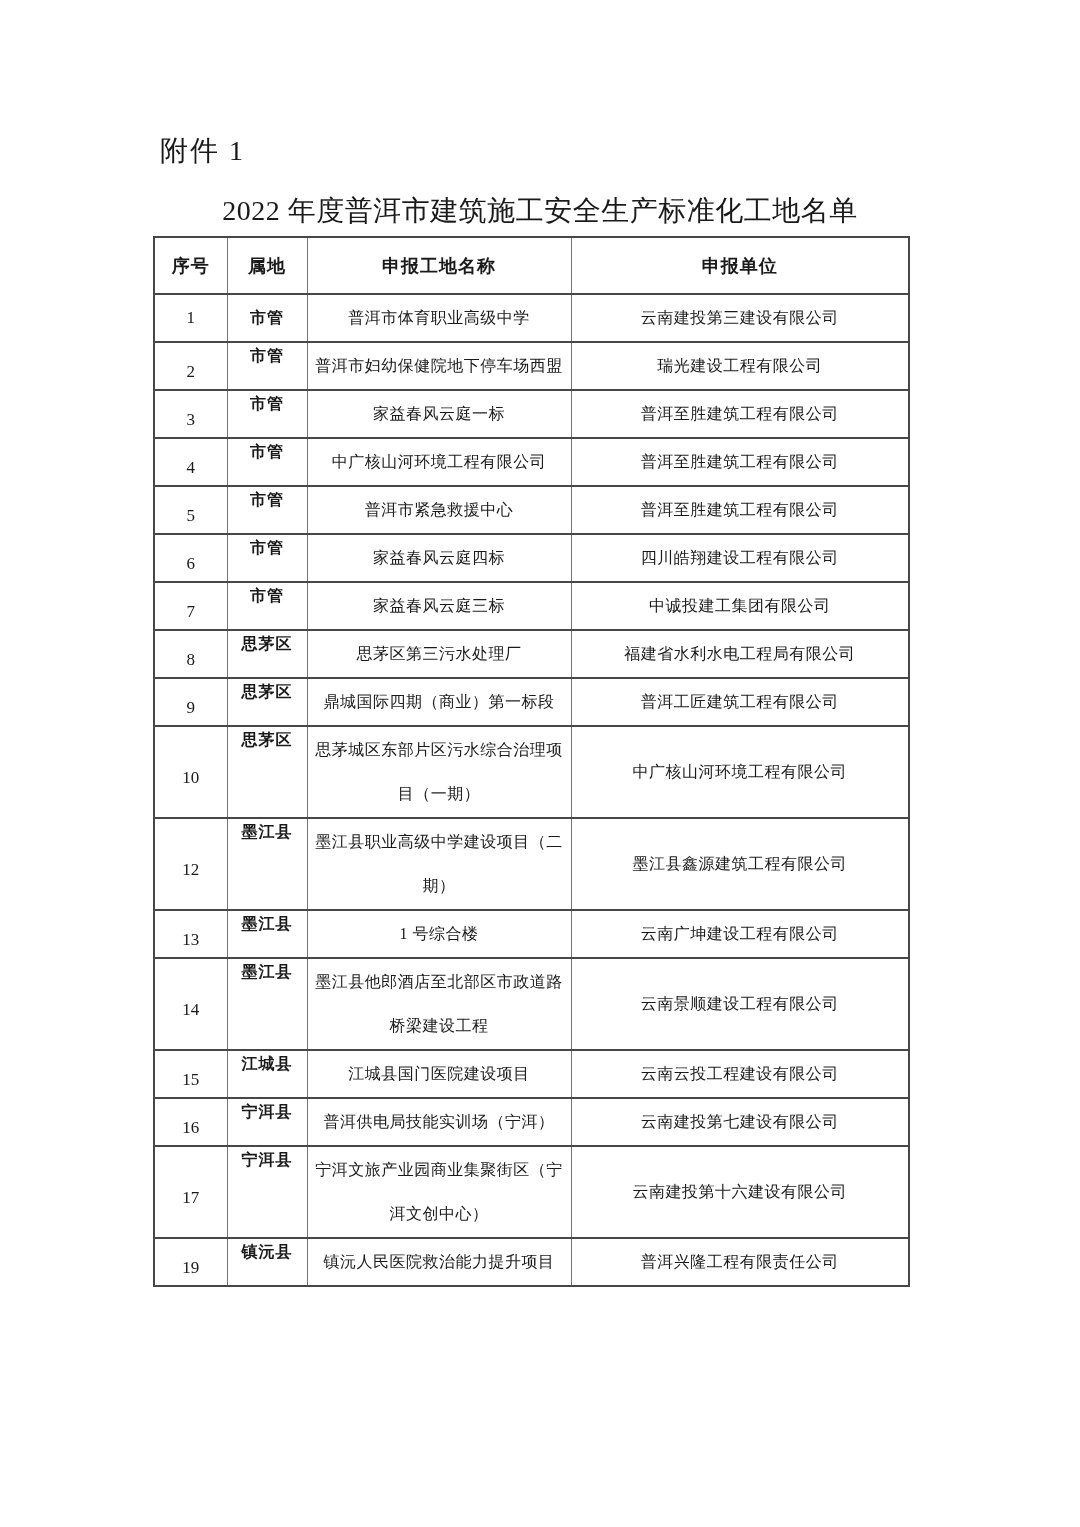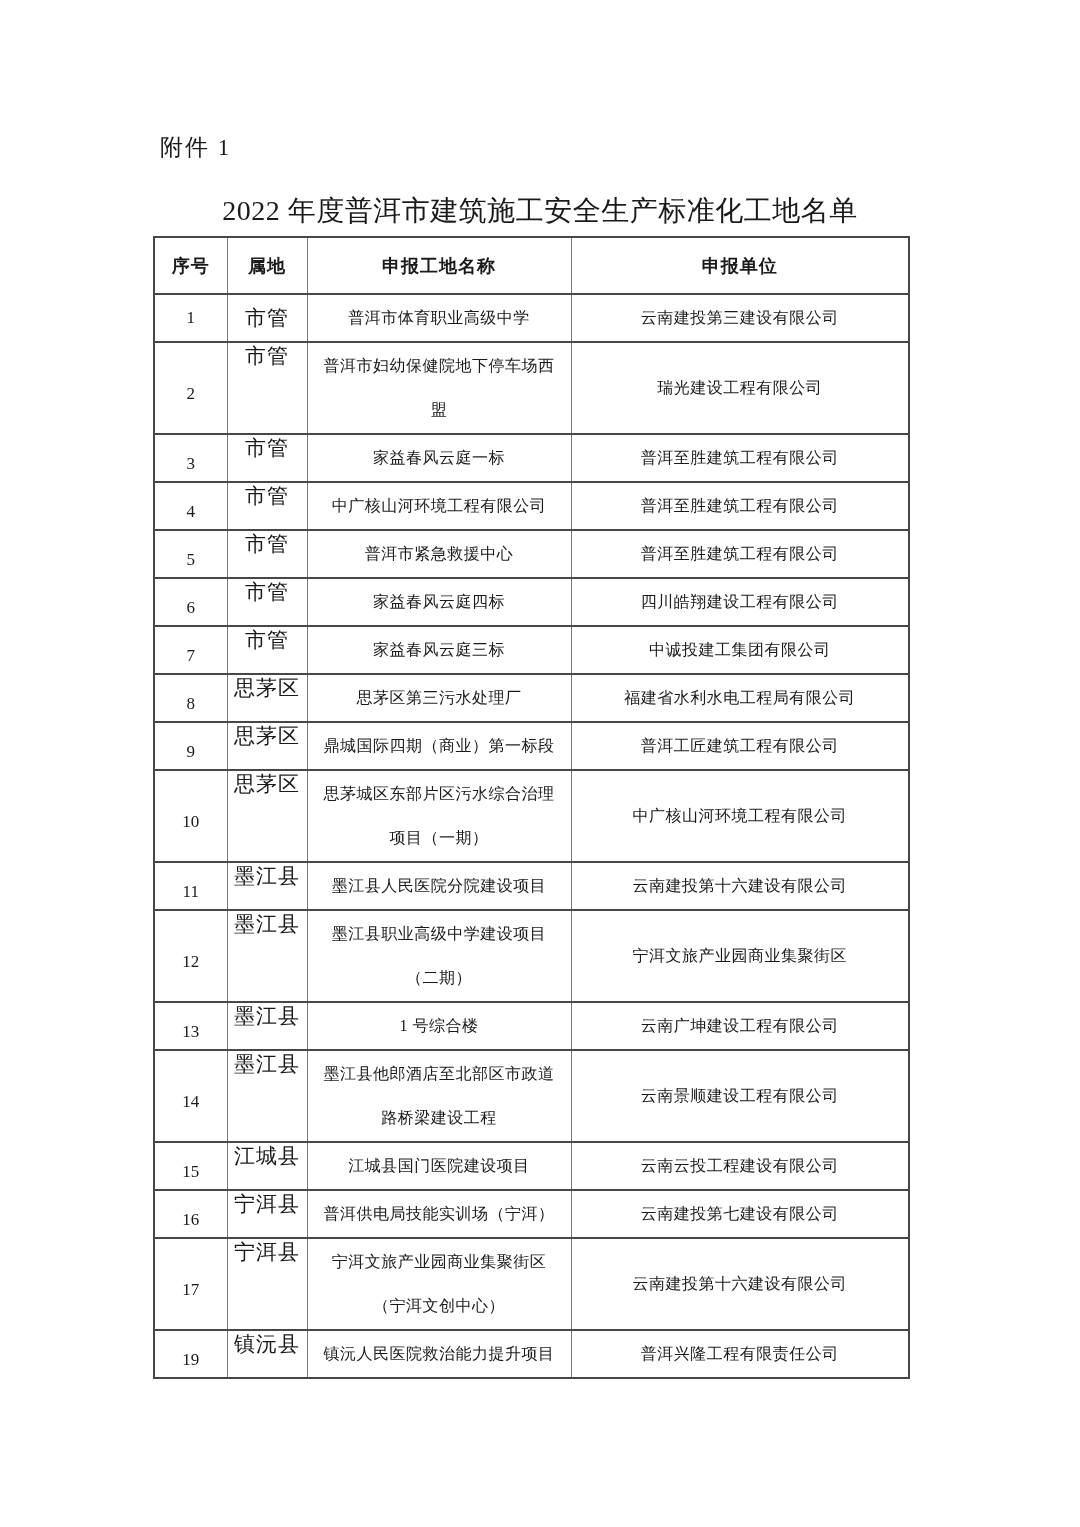--- a/index.html
+++ b/index.html
@@ -13,21 +13,21 @@
     position: relative;
     width: 1080px;
     height: 1527px;
     background: #ffffff;
     overflow: hidden;
   }
   .attachment-label {
     position: absolute;
     left: 160px;
     top: 132px;
-    font-size: 23px;
+    font-size: 28px;
     letter-spacing: 2px;
   }
   .doc-title {
     position: absolute;
     left: 0;
     top: 192px;
     width: 1080px;
     text-align: center;
     font-size: 28px;
     font-weight: normal;
@@ -62,29 +62,30 @@
     letter-spacing: 1px;
   }
   td.c-no {
     vertical-align: middle;
     padding-top: 12px;
     font-size: 17px;
   }
   td.c-region {
     vertical-align: top;
     padding-top: 2px;
-    font-size: 21px;
+    font-size: 16px;
     line-height: 22px;
     letter-spacing: 1px;
+    font-weight: bold;
   }
   td.c-site, td.c-unit {
     vertical-align: middle;
     font-size: 16px;
     line-height: 44px;
-    padding: 1px 16px;
+    padding: 1px 0;
     letter-spacing: 0.5px;
   }
   tbody tr:first-child td.c-region {
     vertical-align: middle;
     padding-top: 0;
   }
   tbody tr:first-child td.c-no {
     padding-top: 0;
   }
 </style>
@@ -167,30 +168,24 @@
       <td class="c-site">鼎城国际四期（商业）第一标段</td>
       <td class="c-unit">普洱工匠建筑工程有限公司</td>
     </tr>
         <tr>
       <td class="c-no">10</td>
       <td class="c-region">思茅区</td>
       <td class="c-site">思茅城区东部片区污水综合治理项目（一期）</td>
       <td class="c-unit">中广核山河环境工程有限公司</td>
     </tr>
         <tr>
-      <td class="c-no">11</td>
-      <td class="c-region">墨江县</td>
-      <td class="c-site">墨江县人民医院分院建设项目</td>
-      <td class="c-unit">云南建投第十六建设有限公司</td>
-    </tr>
-        <tr>
       <td class="c-no">12</td>
       <td class="c-region">墨江县</td>
       <td class="c-site">墨江县职业高级中学建设项目（二期）</td>
-      <td class="c-unit">宁洱文旅产业园商业集聚街区</td>
+      <td class="c-unit">墨江县鑫源建筑工程有限公司</td>
     </tr>
         <tr>
       <td class="c-no">13</td>
       <td class="c-region">墨江县</td>
       <td class="c-site">1 号综合楼</td>
       <td class="c-unit">云南广坤建设工程有限公司</td>
     </tr>
         <tr>
       <td class="c-no">14</td>
       <td class="c-region">墨江县</td>

